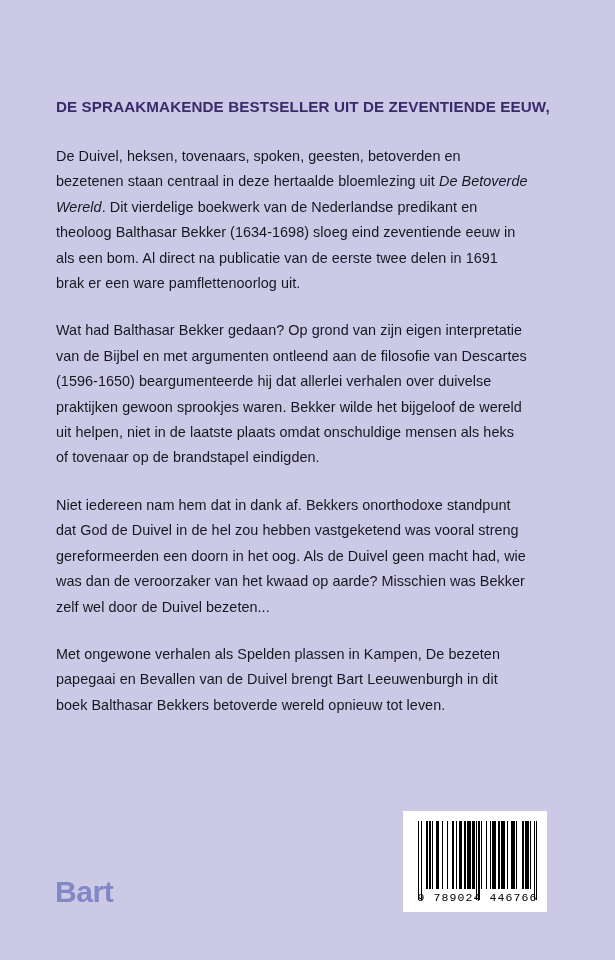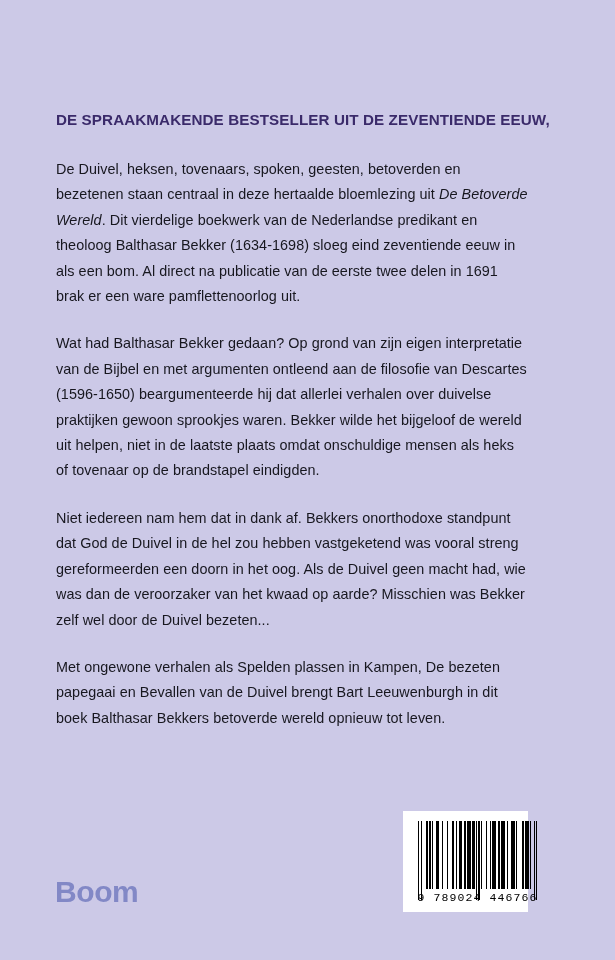--- a/index.html
+++ b/index.html
@@ -15,21 +15,21 @@
     position: relative;
   }
   .cover {
     position: absolute;
     inset: 0;
     background: #ccc9e7;
   }
   .content {
     position: absolute;
     left: 56px;
-    top: 109px;
+    top: 96px;
     width: 472px;
   }
   .headline {
     color: #3a2a6a;
     font-weight: bold;
     font-size: 15.2px;
     line-height: 22px;
     letter-spacing: 0.1px;
     margin: 0 0 26px 0;
     text-transform: uppercase;
@@ -58,21 +58,21 @@
     color: #8288c6;
     font-size: 30px;
     font-weight: bold;
     letter-spacing: -0.4px;
     line-height: 1;
   }
   .barcode-box {
     position: absolute;
     left: 403px;
     top: 811px;
-    width: 125px;
+    width: 144px;
     height: 101px;
     background: #ffffff;
     box-sizing: border-box;
   }
   .barcode-bars {
     position: absolute;
     left: 15px;
     top: 10px;
     width: 120px;
     height: 68px;
@@ -113,21 +113,21 @@
 
     <div class="body-copy">
       <p><span>De Duivel, heksen, tovenaars, spoken, geesten, betoverden en bezetenen staan centraal in deze hertaalde bloemlezing uit </span><i>De Betoverde Wereld</i><span>. Dit vierdelige boekwerk van de Nederlandse predikant en theoloog Balthasar Bekker (1634-1698) sloeg eind zeventiende eeuw in als een bom. Al direct na publicatie van de eerste twee delen in 1691 brak er een ware pamflettenoorlog uit.</span></p>
       <p>Wat had Balthasar Bekker gedaan? Op grond van zijn eigen interpretatie van de Bijbel en met argumenten ontleend aan de filosofie van Descartes (1596-1650) beargumenteerde hij dat allerlei verhalen over duivelse praktijken gewoon sprookjes waren. Bekker wilde het bijgeloof de wereld uit helpen, niet in de laatste plaats omdat onschuldige mensen als heks of tovenaar op de brandstapel eindigden.</p>
       <p>Niet iedereen nam hem dat in dank af. Bekkers onorthodoxe standpunt dat God de Duivel in de hel zou hebben vastgeketend was vooral streng gereformeerden een doorn in het oog. Als de Duivel geen macht had, wie was dan de veroorzaker van het kwaad op aarde? Misschien was Bekker zelf wel door de Duivel bezeten...</p>
       <p>Met ongewone verhalen als Spelden plassen in Kampen, De bezeten papegaai en Bevallen van de Duivel brengt Bart Leeuwenburgh in dit boek Balthasar Bekkers betoverde wereld opnieuw tot leven.</p>
     </div>
 
   </div>
 
-  <div class="logo">Boom</div>
+  <div class="logo">Bart</div>
 
   <div class="barcode-box">
     <div class="barcode-bars" id="barcode-bars">
         <span class="guard" style="width: 1.26316px;"></span>
         <span class="guard" style="width: 1.26316px; background: transparent;"></span>
         <span class="guard" style="width: 1.26316px;"></span>
         <span style="width: 3.78947px; background: transparent;"></span>
         <span style="width: 2.52632px;"></span>
         <span style="width: 1.26316px; background: transparent;"></span>
         <span style="width: 1.26316px;"></span>

